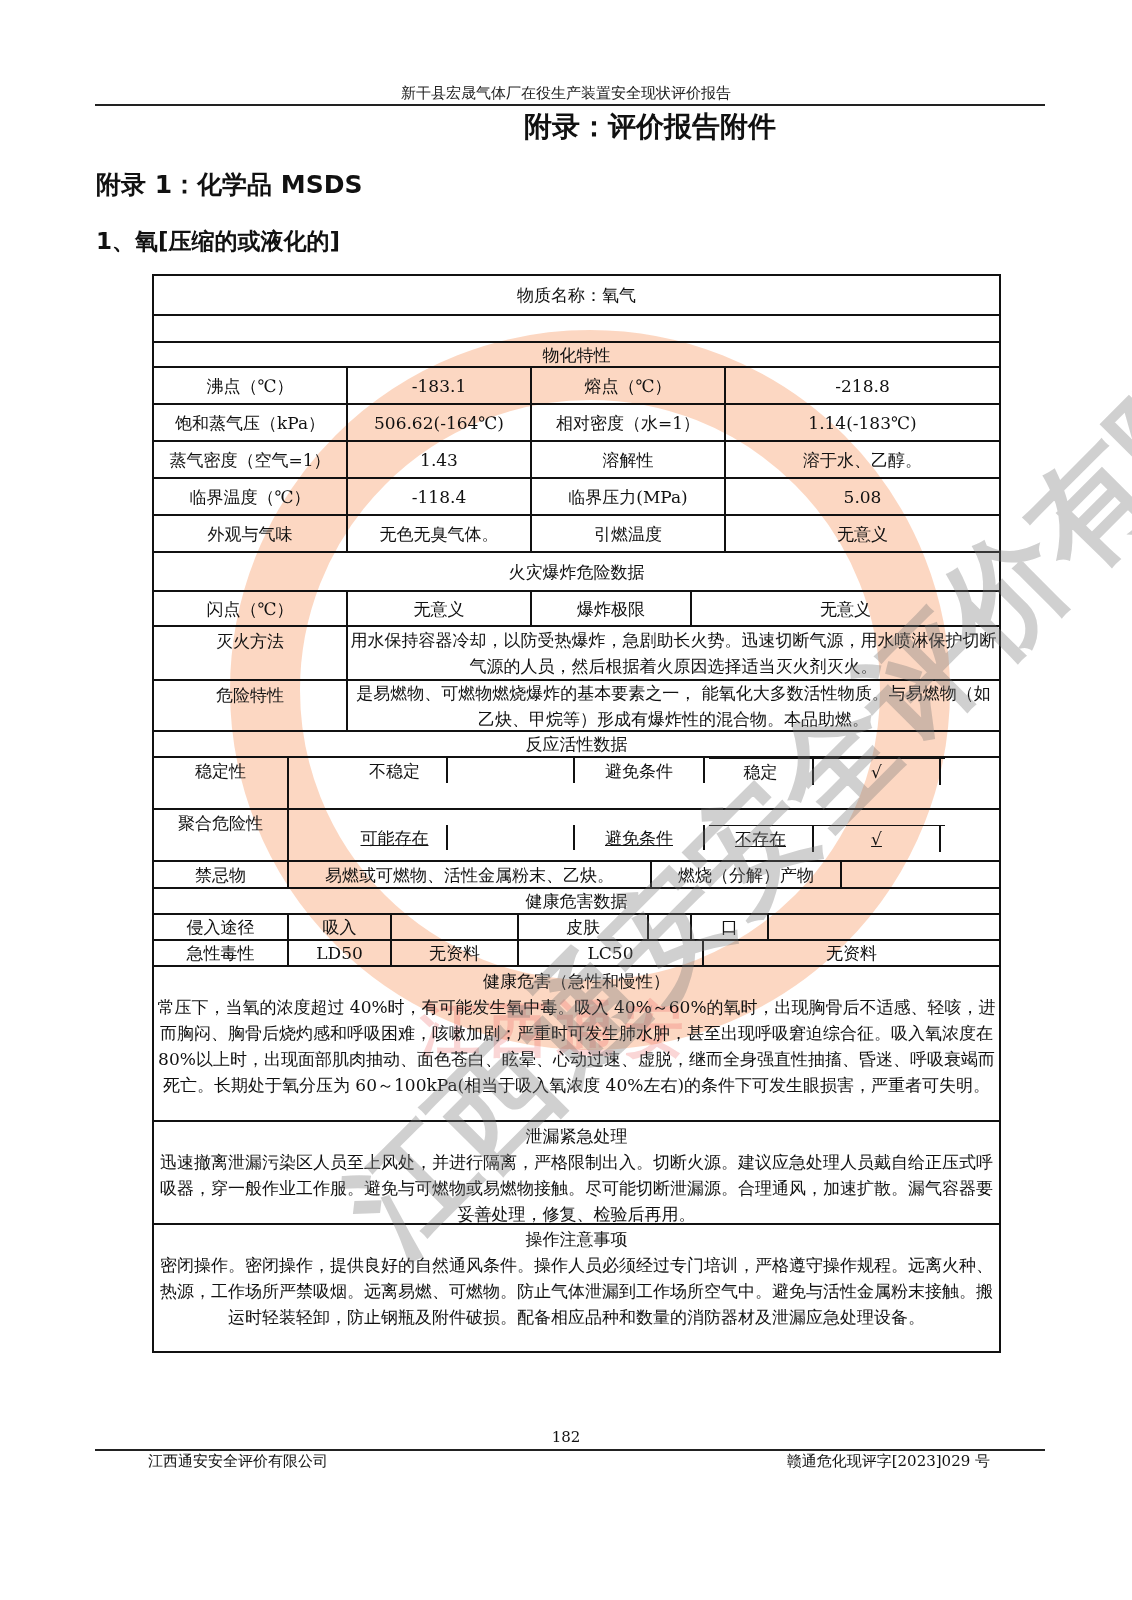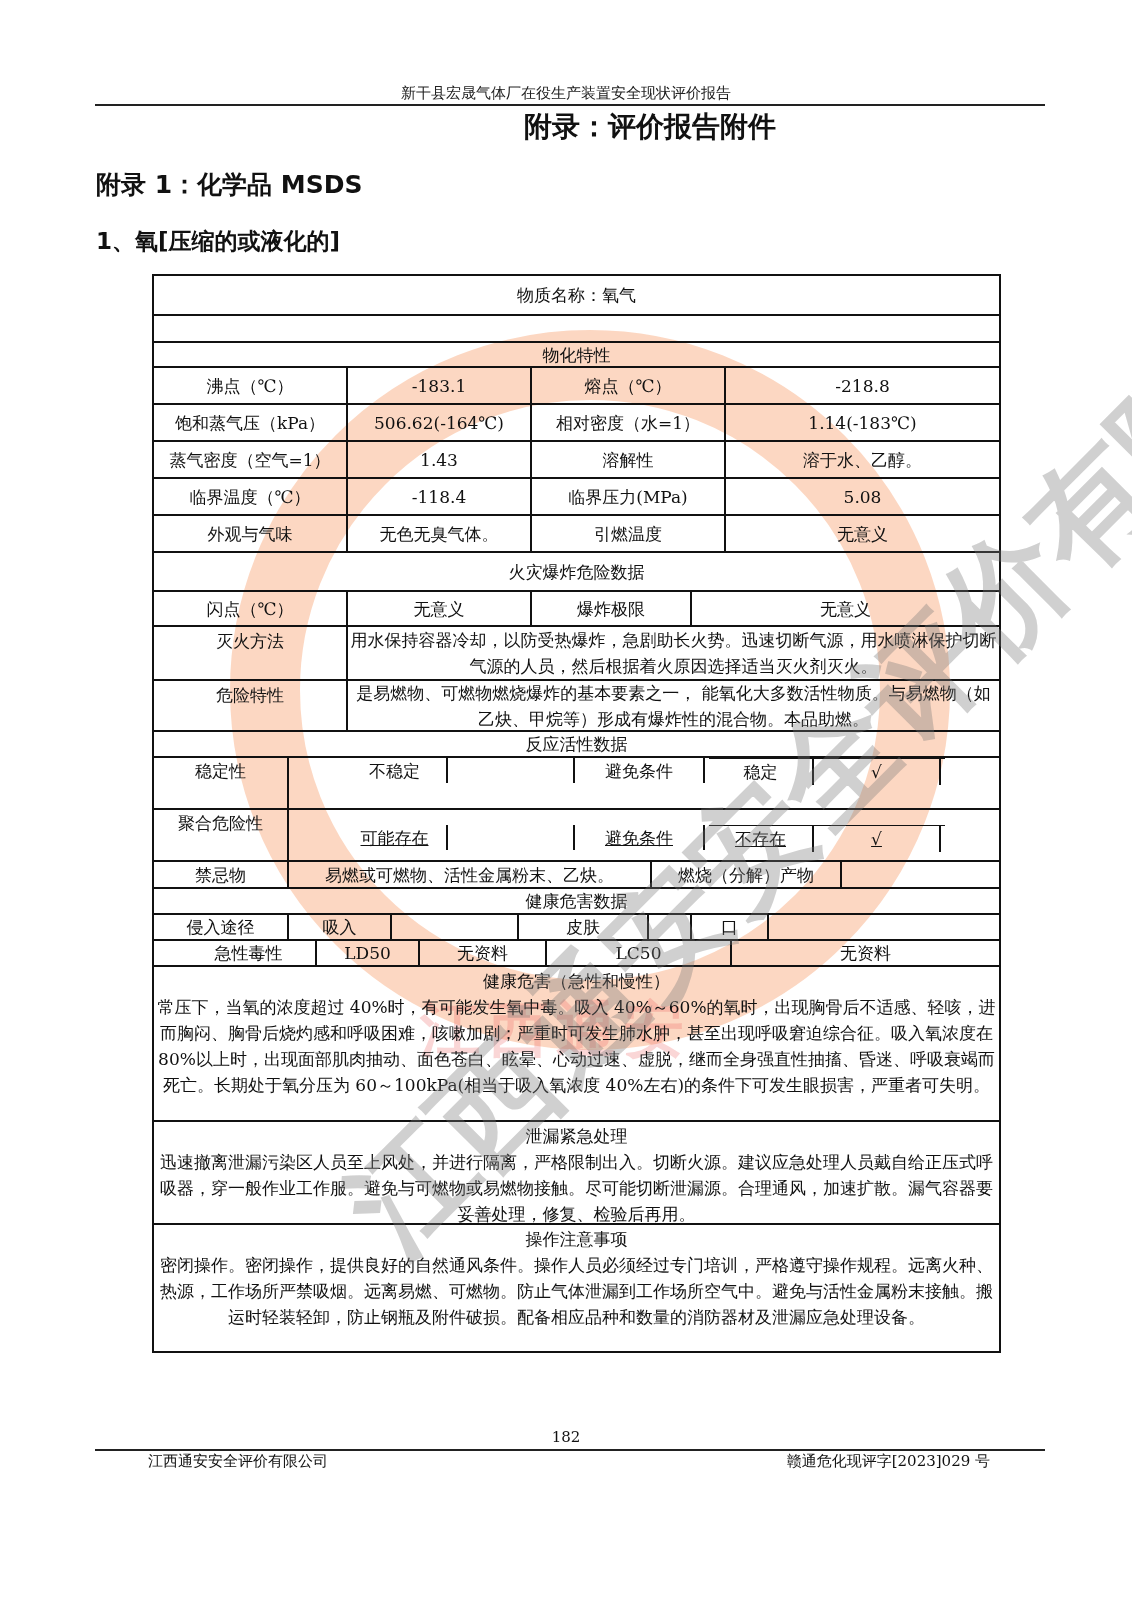--- a/index.html
+++ b/index.html
@@ -165,21 +165,21 @@
   </div>
   <div class="row" style="height:26px;">
     <div class="cell" style="width:133px;">侵入途径</div>
     <div class="cell" style="width:103px;">吸入</div>
     <div class="cell" style="width:127px;"></div>
     <div class="cell" style="width:130px;">皮肤</div>
     <div class="cell" style="width:43px;"></div>
     <div class="cell" style="width:77px;">口</div>
     <div class="cell" style="flex:1;"></div>
   </div>
-  <div class="row" style="height:26px;padding-left:28px;">
+  <div class="row" style="height:26px;">
     <div class="cell" style="width:133px;">急性毒性</div>
     <div class="cell" style="width:103px;">LD50</div>
     <div class="cell" style="width:127px;">无资料</div>
     <div class="cell" style="width:185px;">LC50</div>
     <div class="cell" style="flex:1;">无资料</div>
   </div>
   <div class="row" style="height:155px;">
     <div class="para">
       <span class="ttl">健康危害（急性和慢性）</span>
       <span>常压下，当氧的浓度超过 40%时，有可能发生氧中毒。吸入 40%～60%的氧时，出现胸骨后不适感、轻咳，进而胸闷、胸骨后烧灼感和呼吸困难，咳嗽加剧；严重时可发生肺水肿，甚至出现呼吸窘迫综合征。吸入氧浓度在 80%以上时，出现面部肌肉抽动、面色苍白、眩晕、心动过速、虚脱，继而全身强直性抽搐、昏迷、呼吸衰竭而死亡。长期处于氧分压为 60～100kPa(相当于吸入氧浓度 40%左右)的条件下可发生眼损害，严重者可失明。</span>

